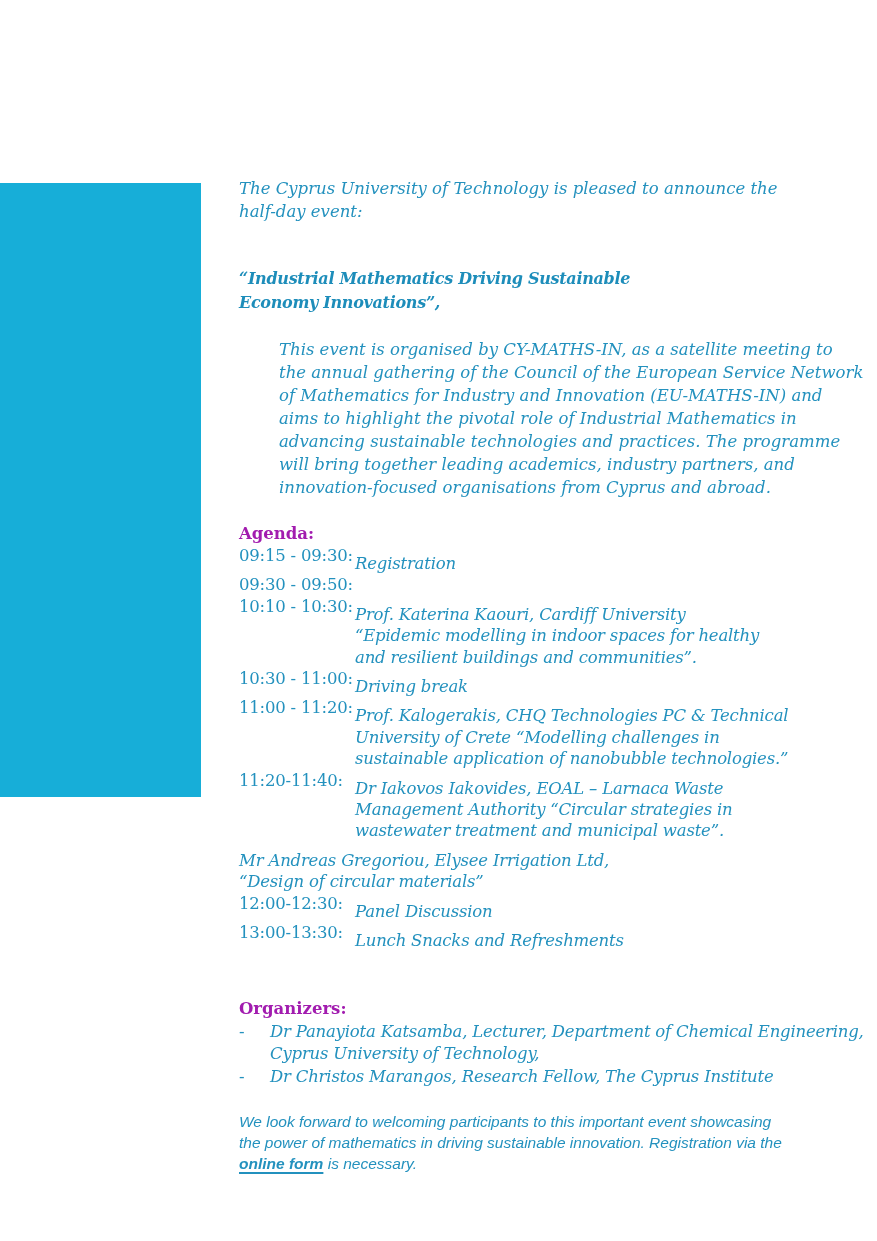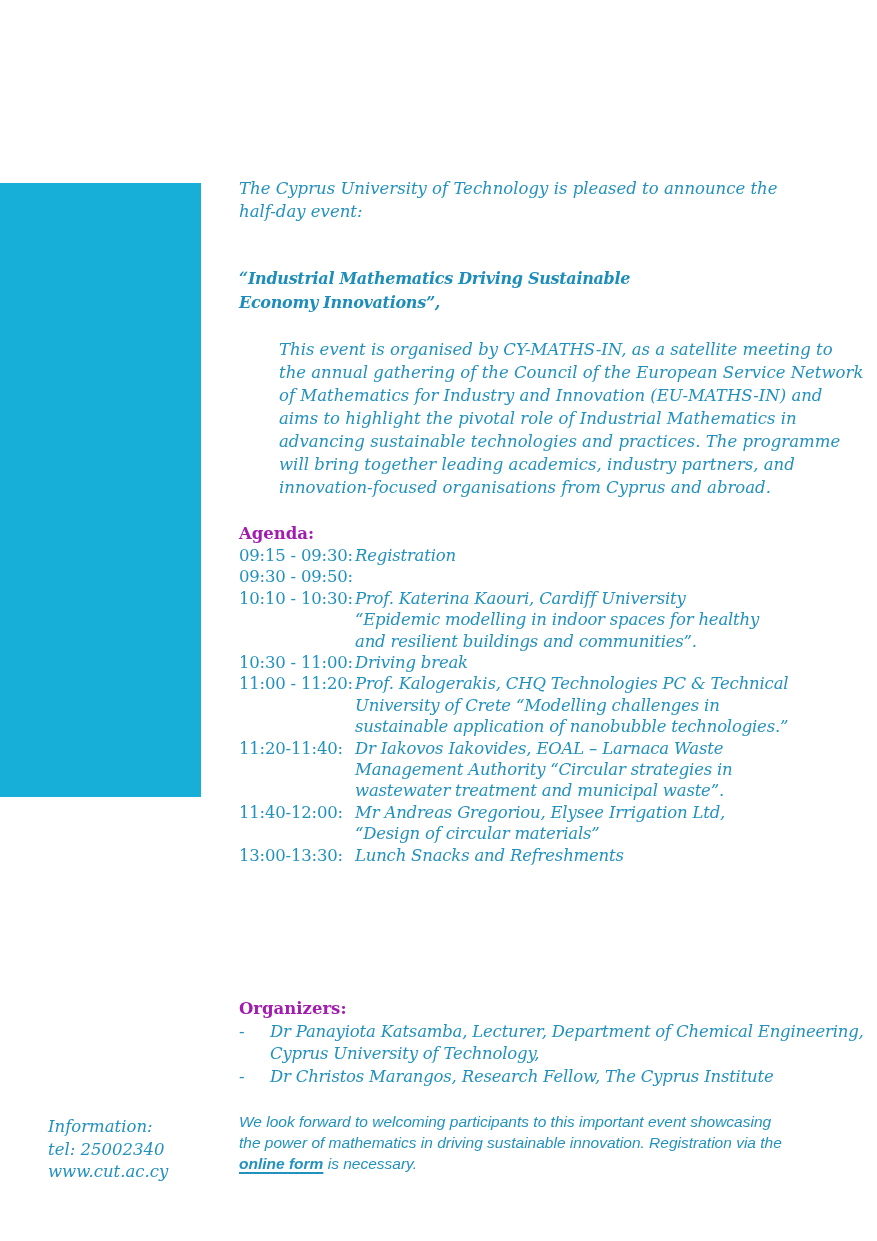--- a/index.html
+++ b/index.html
@@ -61,21 +61,21 @@
 
   .agenda {
     left: 239px; top: 545px;
     width: 625px;
     font-size: 16.5px;
     line-height: 21.4px;
     letter-spacing: -0.2px;
   }
   .agenda-row { display: flex; }
   .agenda-time { width: 116px; flex: none; }
-  .agenda-desc { flex: 1; }
+  .agenda-desc { flex: 1; margin-top: 8px; }
 
   .organizers-list {
     left: 239px; top: 1021px;
     width: 632px;
     font-size: 16.5px;
     line-height: 22.4px;
     letter-spacing: -0.2px;
   }
   .org-row { display: flex; }
   .org-marker { width: 31px; flex: none; }
@@ -98,23 +98,20 @@
     font-weight: bold;
   }
 </style>
 </head>
 <body>
 
 <div class="page">
 
   <div class="accent-block"></div>
 
-  <div class="abs contact-info" data-bind-lines="sidebar.info_lines">Information:
-tel: 25002340
-www.cut.ac.cy</div>
 
   <div class="abs intro" data-bind-lines="intro.lines">The Cyprus University of Technology is pleased to announce the
 half-day event:</div>
 
   <div class="abs event-title" data-bind-lines="title.lines">“Industrial Mathematics Driving Sustainable
 Economy Innovations”,</div>
 
   <div class="abs description" data-bind-lines="description.lines">This event is organised by CY-MATHS-IN, as a satellite meeting to
 the annual gathering of the Council of the European Service Network
 of Mathematics for Industry and Innovation (EU-MATHS-IN) and
@@ -149,23 +146,26 @@
 University of Crete “Modelling challenges in
 sustainable application of nanobubble technologies.”</div>
     </div>
     <div class="agenda-row">
       <div class="agenda-time" data-bind="agenda.items.6.time">11:20-11:40:</div>
       <div class="agenda-desc" data-bind-lines="agenda.items.6.lines">Dr Iakovos Iakovides, EOAL – Larnaca Waste
 Management Authority “Circular strategies in
 wastewater treatment and municipal waste”.</div>
     </div>
     <div class="agenda-row">
-      <div class="agenda-time" data-bind="agenda.items.7.time">11:40-12:00:</div>
       <div class="agenda-desc" data-bind-lines="agenda.items.7.lines">Mr Andreas Gregoriou, Elysee Irrigation Ltd,
 “Design of circular materials”</div>
+    </div>
+    <div class="agenda-row">
+      <div class="agenda-time" data-bind="agenda.items.8.time">12:00-12:30:</div>
+      <div class="agenda-desc" data-bind-lines="agenda.items.8.lines">Panel Discussion</div>
     </div>
     <div class="agenda-row">
       <div class="agenda-time" data-bind="agenda.items.9.time">13:00-13:30:</div>
       <div class="agenda-desc" data-bind-lines="agenda.items.9.lines">Lunch Snacks and Refreshments</div>
     </div>
   </div>
 
   <div class="abs section-label organizers-label" data-bind="organizers.label">Organizers:</div>
 
   <div class="abs organizers-list">

